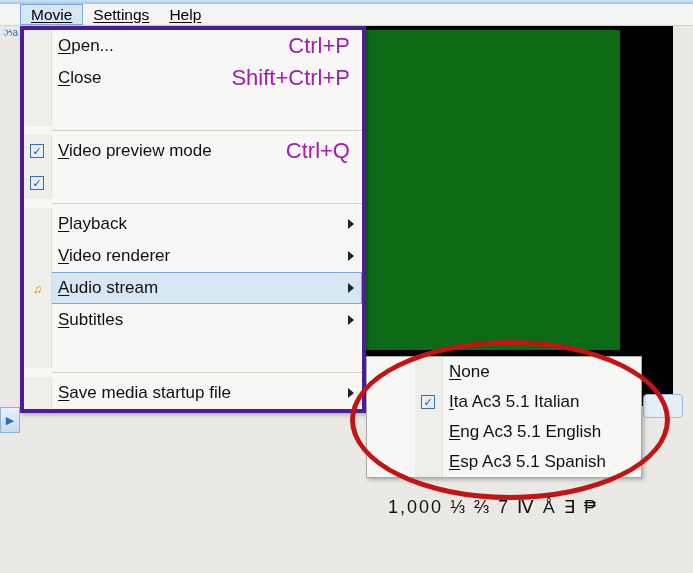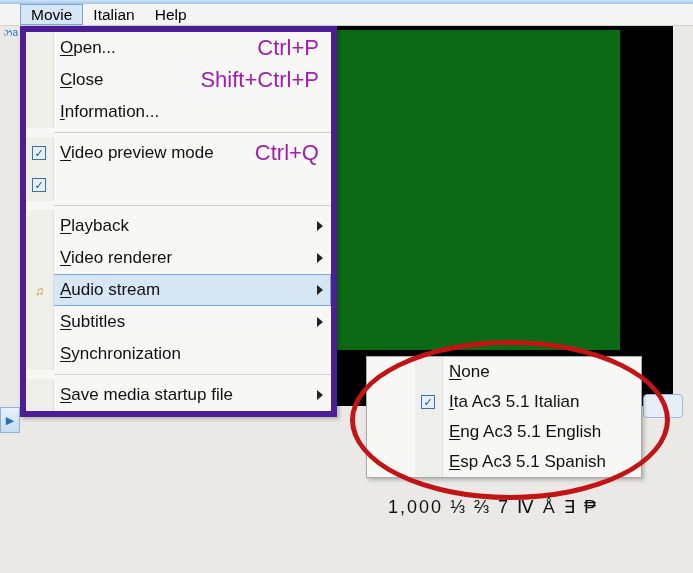--- a/index.html
+++ b/index.html
@@ -28,20 +28,21 @@
     display: flex;
     height: 22px;
     background: #f4f4f2;
     border-bottom: 1px solid #d0d0cc;
     padding-left: 20px;
     align-items: center;
   }
   .menubar-item {
     padding: 1px 10px;
     font-size: 15.5px;
+    text-decoration: underline;
     text-underline-offset: 2px;
     cursor: default;
     height: 100%;
     display: flex; align-items: center;
   }
   .menubar-item.active {
     background: #d6e6f5;
     border: 1px solid #7aa7d7;
   }
   .app-icon {
@@ -61,23 +62,23 @@
     position: absolute;
     top: 4px; left: 240px;
     width: 360px; height: 320px;
     background: #0c6a17;
   }
   
   .menu {
     position: absolute;
     top: 26px;
     left: 20px;
-    width: 317px;
+    width: 346px;
     background: #f7f7f5;
-    border: 6px solid #4c1d95;
+    border: 4px solid #4c1d95;
     box-shadow: 2px 2px 4px rgba(0,0,0,.25);
   }
   .menu-row {
     display: flex;
     align-items: center;
     height: 32px;
     position: relative;
     padding-left: 34px;
     padding-right: 12px;
     cursor: default;
@@ -177,21 +178,21 @@
   }
 </style>
 </head>
 <body>
 
 <div class="window">
   <div class="titlebar-strip"></div>
 
   <div class="menubar">
     <div class="menubar-item active">Movie</div>
-    <div class="menubar-item">Italian</div>
+    <div class="menubar-item">Settings</div>
     <div class="menubar-item">Help</div>
   </div>
 
   <div class="app-icon">ઝa</div>
 
   <div class="video-area">
     <div class="video-green"></div>
   </div>
 
   <div class="toolbar-strip">▶</div>
@@ -203,21 +204,20 @@
       <span class="menu-label"><span class="ul">O</span>pen...</span>
       <span class="menu-shortcut">Ctrl+P</span>
     </div>
     <div class="menu-row">
       <div class="menu-gutter"></div>
       <span class="menu-label"><span class="ul">C</span>lose</span>
       <span class="menu-shortcut">Shift+Ctrl+P</span>
     </div>
     <div class="menu-row">
       <div class="menu-gutter"></div>
-      <span class="menu-label"><span class="ul">I</span>nformation...</span>
     </div>
     <div class="menu-sep"></div>
     <div class="menu-row">
       <div class="menu-gutter"></div>
       <div class="menu-check">✓</div>
       <span class="menu-label"><span class="ul">V</span>ideo preview mode</span>
       <span class="menu-shortcut">Ctrl+Q</span>
     </div>
     <div class="menu-row">
       <div class="menu-gutter"></div>
@@ -240,21 +240,20 @@
       <span class="menu-label"><span class="ul">A</span>udio stream</span>
       <div class="menu-arrow"></div>
     </div>
     <div class="menu-row">
       <div class="menu-gutter"></div>
       <span class="menu-label"><span class="ul">S</span>ubtitles</span>
       <div class="menu-arrow"></div>
     </div>
     <div class="menu-row">
       <div class="menu-gutter"></div>
-      <span class="menu-label"><span class="ul">S</span>ynchronization</span>
     </div>
     <div class="menu-sep"></div>
     <div class="menu-row">
       <div class="menu-gutter"></div>
       <span class="menu-label"><span class="ul">S</span>ave media startup file</span>
       <div class="menu-arrow"></div>
     </div>
   </div>
 
   <div class="submenu">

